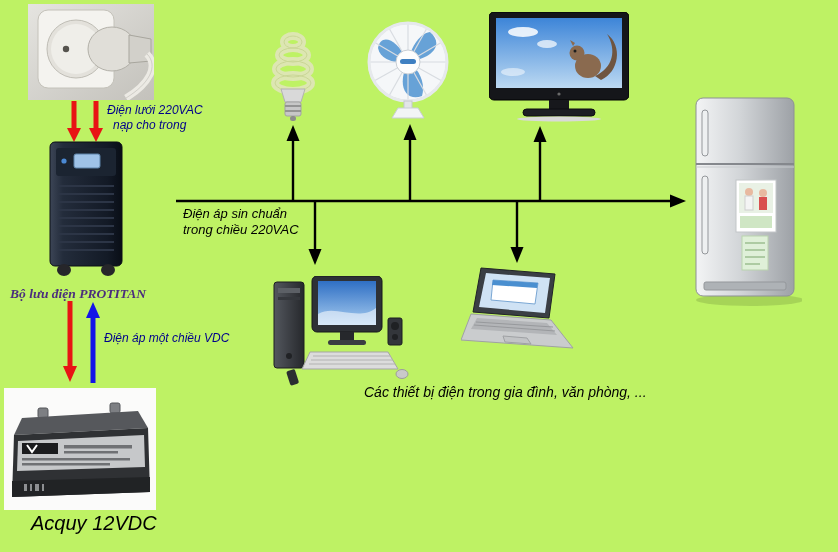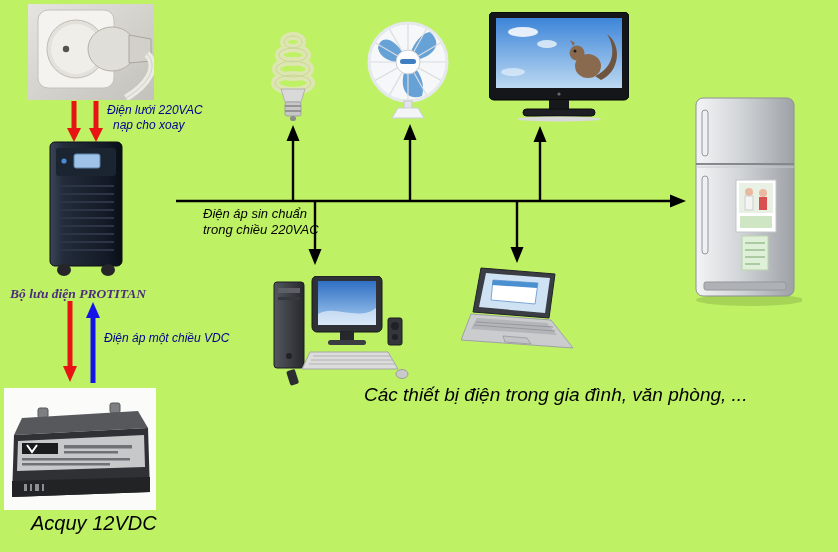--- a/index.html
+++ b/index.html
@@ -7,25 +7,25 @@
     --label-blue:#00008b; --ups-title:#4b2e7d; --text-black:#000000;
   }
   *{margin:0;padding:0;box-sizing:border-box;}
   html,body{background:#ffffff;}
   body{font-family:"Liberation Sans","DejaVu Sans",sans-serif;}
   #canvas{position:relative;width:838px;height:552px;background:#bef264;overflow:hidden;font-style:italic;}
   .abs{position:absolute;}
   .label{position:absolute;white-space:nowrap;color:var(--text-black);}
   .label .line{display:block;}
   .lbl-blue{color:var(--label-blue);font-size:12px;line-height:15px;}
-  .lbl-sine{font-size:13px;line-height:16px;margin-left:20px;}
+  .lbl-sine{font-size:13px;line-height:16px;}
   .lbl-ups{font-family:"Liberation Serif","DejaVu Serif",serif;font-weight:bold;
            font-size:13.5px;color:var(--ups-title);}
   .lbl-batt{font-size:20px;}
-  .lbl-caption{font-size:19px;}
+  .lbl-caption{font-size:14px;}
   svg{display:block;}
   .arr-red{stroke:var(--arrow-red);fill:none;}
   .arr-red-head{fill:var(--arrow-red);stroke:none;}
   .arr-blue{stroke:var(--arrow-blue);fill:none;}
   .arr-blue-head{fill:var(--arrow-blue);stroke:none;}
   .arr-black{stroke:var(--arrow-black);fill:none;stroke-width:2.4;}
   .arr-black-head{fill:var(--arrow-black);stroke:none;}
 </style>
 </head>
 <body>
@@ -289,21 +289,21 @@
         <line x1="55" y1="154" x2="75" y2="154"></line>
         <line x1="55" y1="161" x2="75" y2="161"></line>
         <line x1="55" y1="168" x2="70" y2="168"></line>
       </g>
     </g>
     <rect x="14" y="186" width="82" height="8" rx="2" fill="#aeb2b6" stroke="#94979b"></rect>
   </svg>
 
   <div class="label lbl-blue" style="left:107px;top:103px">
     <span class="line">Điện lưới 220VAC</span>
-    <span class="line" style="padding-left:6px">nạp cho xoay</span>
+    <span class="line" style="padding-left:6px">nạp cho trong</span>
   </div>
 
   <div class="label lbl-sine" style="left:183px;top:206px">
     <span class="line">Điện áp sin chuẩn</span>
     <span class="line">trong chiều 220VAC</span>
   </div>
 
   <div class="label lbl-ups" style="left:10px;top:286px">Bộ lưu điện PROTITAN</div>
 
   <div class="label lbl-blue" style="left:104px;top:331px">Điện áp một chiều VDC</div>

